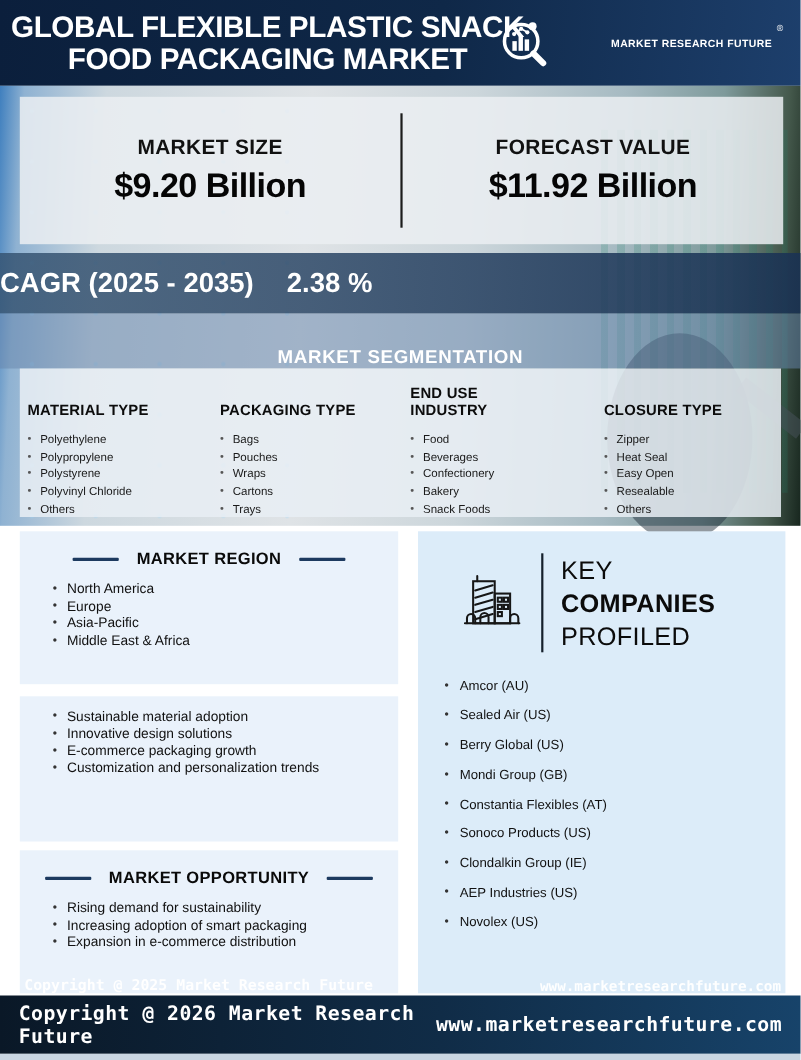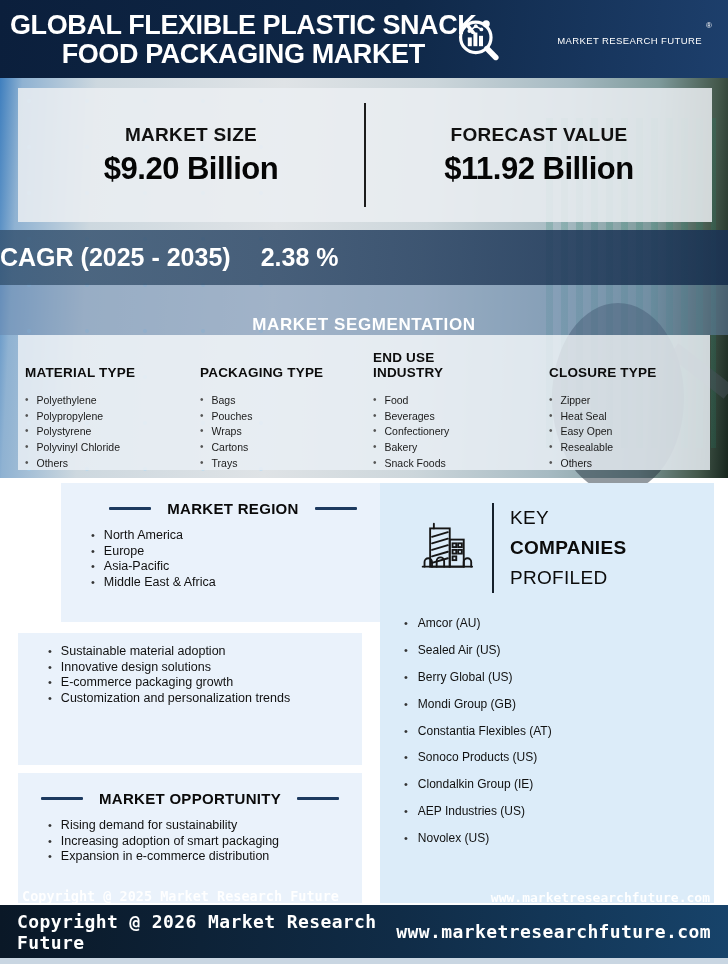--- a/index.html
+++ b/index.html
@@ -9,21 +9,21 @@
 
   
   .top-header{left:0;top:0;width:728px;height:78px;
       background:linear-gradient(95deg,#0b1f3c 0%,#0f2848 55%,#1d3f6c 100%);}
   .main-title{left:10px;top:11px;color:#fff;font-weight:bold;font-size:27px;
       line-height:1.08;letter-spacing:-0.4px;}
   .main-title span{display:block;text-align:center;}
   .logo{right:16px;top:15px;display:flex;align-items:center;gap:7px;color:#fff;}
   .logo svg{width:48px;height:48px;}
   .brand-wrap{position:relative;padding-right:10px;}
-  .brand-text{font-size:9.5px;font-weight:normal;letter-spacing:0.4px;color:#fff;margin-left:47px;}
+  .brand-text{font-size:9.5px;font-weight:bold;letter-spacing:0.4px;color:#fff;margin-left:47px;}
   .reg-mark{position:absolute;top:-9px;right:0;font-size:8px;color:#fff;}
 
   
   .photo-band{left:0;top:78px;width:728px;height:400px;
       background:linear-gradient(93deg,#3f7fbe 0%,#8fb2d2 3%,#cdd8df 13%,#dfe3e6 38%,
                  #ccd6db 58%,#a6bac2 76%,#7e9a9b 88%,#44584b 96%,#17261e 100%);}
   .net-dots{left:0;top:0;width:300px;height:400px;opacity:.55;
       background-image:radial-gradient(circle,rgba(150,215,255,.55) 1.6px,transparent 2.4px);
       background-size:58px 46px;}
   .teal-bars{right:12px;top:40px;width:170px;height:330px;opacity:.35;
@@ -51,36 +51,36 @@
       grid-template-columns:175px 173px 176px 1fr;padding:10px 0 0 7px;box-sizing:border-box;}
   .seg-col-title{height:36px;display:flex;align-items:flex-end;font-size:13.5px;
       font-weight:bold;color:#0c0c0c;line-height:1.1;letter-spacing:.2px;}
   .seg-col:nth-child(3) .seg-col-title{max-width:95px;}
   .seg-items{margin-top:11px;}
   .seg-item{display:flex;align-items:center;gap:8px;height:15.7px;font-size:10.5px;color:#1a1a1a;}
   .seg-item .bullet{color:#555;font-size:10px;line-height:1;}
 
   
   .card{left:18px;width:344px;background:#eaf2fb;}
-  .card-region{top:483px;height:139px;margin-left:43px;}
+  .card-region{top:483px;height:139px;}
   .card-trends{top:633px;height:132px;}
   .card-opportunity{top:773px;height:130px;}
   .card-heading{display:flex;align-items:center;justify-content:center;gap:16px;padding-top:17px;}
   .dash{width:42px;height:3px;background:#1d3a5f;border-radius:1px;}
   .card-title{font-size:15px;font-weight:bold;color:#0a0a0a;letter-spacing:.3px;}
   .card-items{padding:11px 0 0 30px;}
   .card-item{display:flex;gap:9px;font-size:12.5px;color:#111;line-height:15.6px;}
   .card-item .bullet{color:#333;font-size:11px;line-height:15.6px;}
 
   
   .companies-panel{left:380px;top:483px;width:334px;height:420px;background:#dcecf9;}
   .co-header{display:flex;align-items:center;padding:20px 0 0 38px;}
   .co-header svg{width:56px;height:58px;}
   .co-divider{width:2px;height:90px;background:#15202c;margin:0 16px 0 18px;}
-  .co-title{font-size:19px;color:#0b0b0b;line-height:30px;letter-spacing:.3px;}
+  .co-title{font-size:23px;color:#0b0b0b;line-height:30px;letter-spacing:.3px;}
   .co-title .bold{font-weight:bold;}
   .co-items{padding:17px 0 0 24px;}
   .co-item{display:flex;align-items:center;gap:10px;height:26.8px;font-size:12px;color:#111;}
   .co-item .bullet{color:#333;font-size:11px;}
 
   
   .wm{font-family:"DejaVu Sans Mono",monospace;font-weight:bold;color:rgba(255,255,255,.96);
       font-size:13.5px;white-space:nowrap;}
   .wm-copy{left:22px;top:888px;}
   .wm-site{right:18px;top:890px;font-size:13px;}

